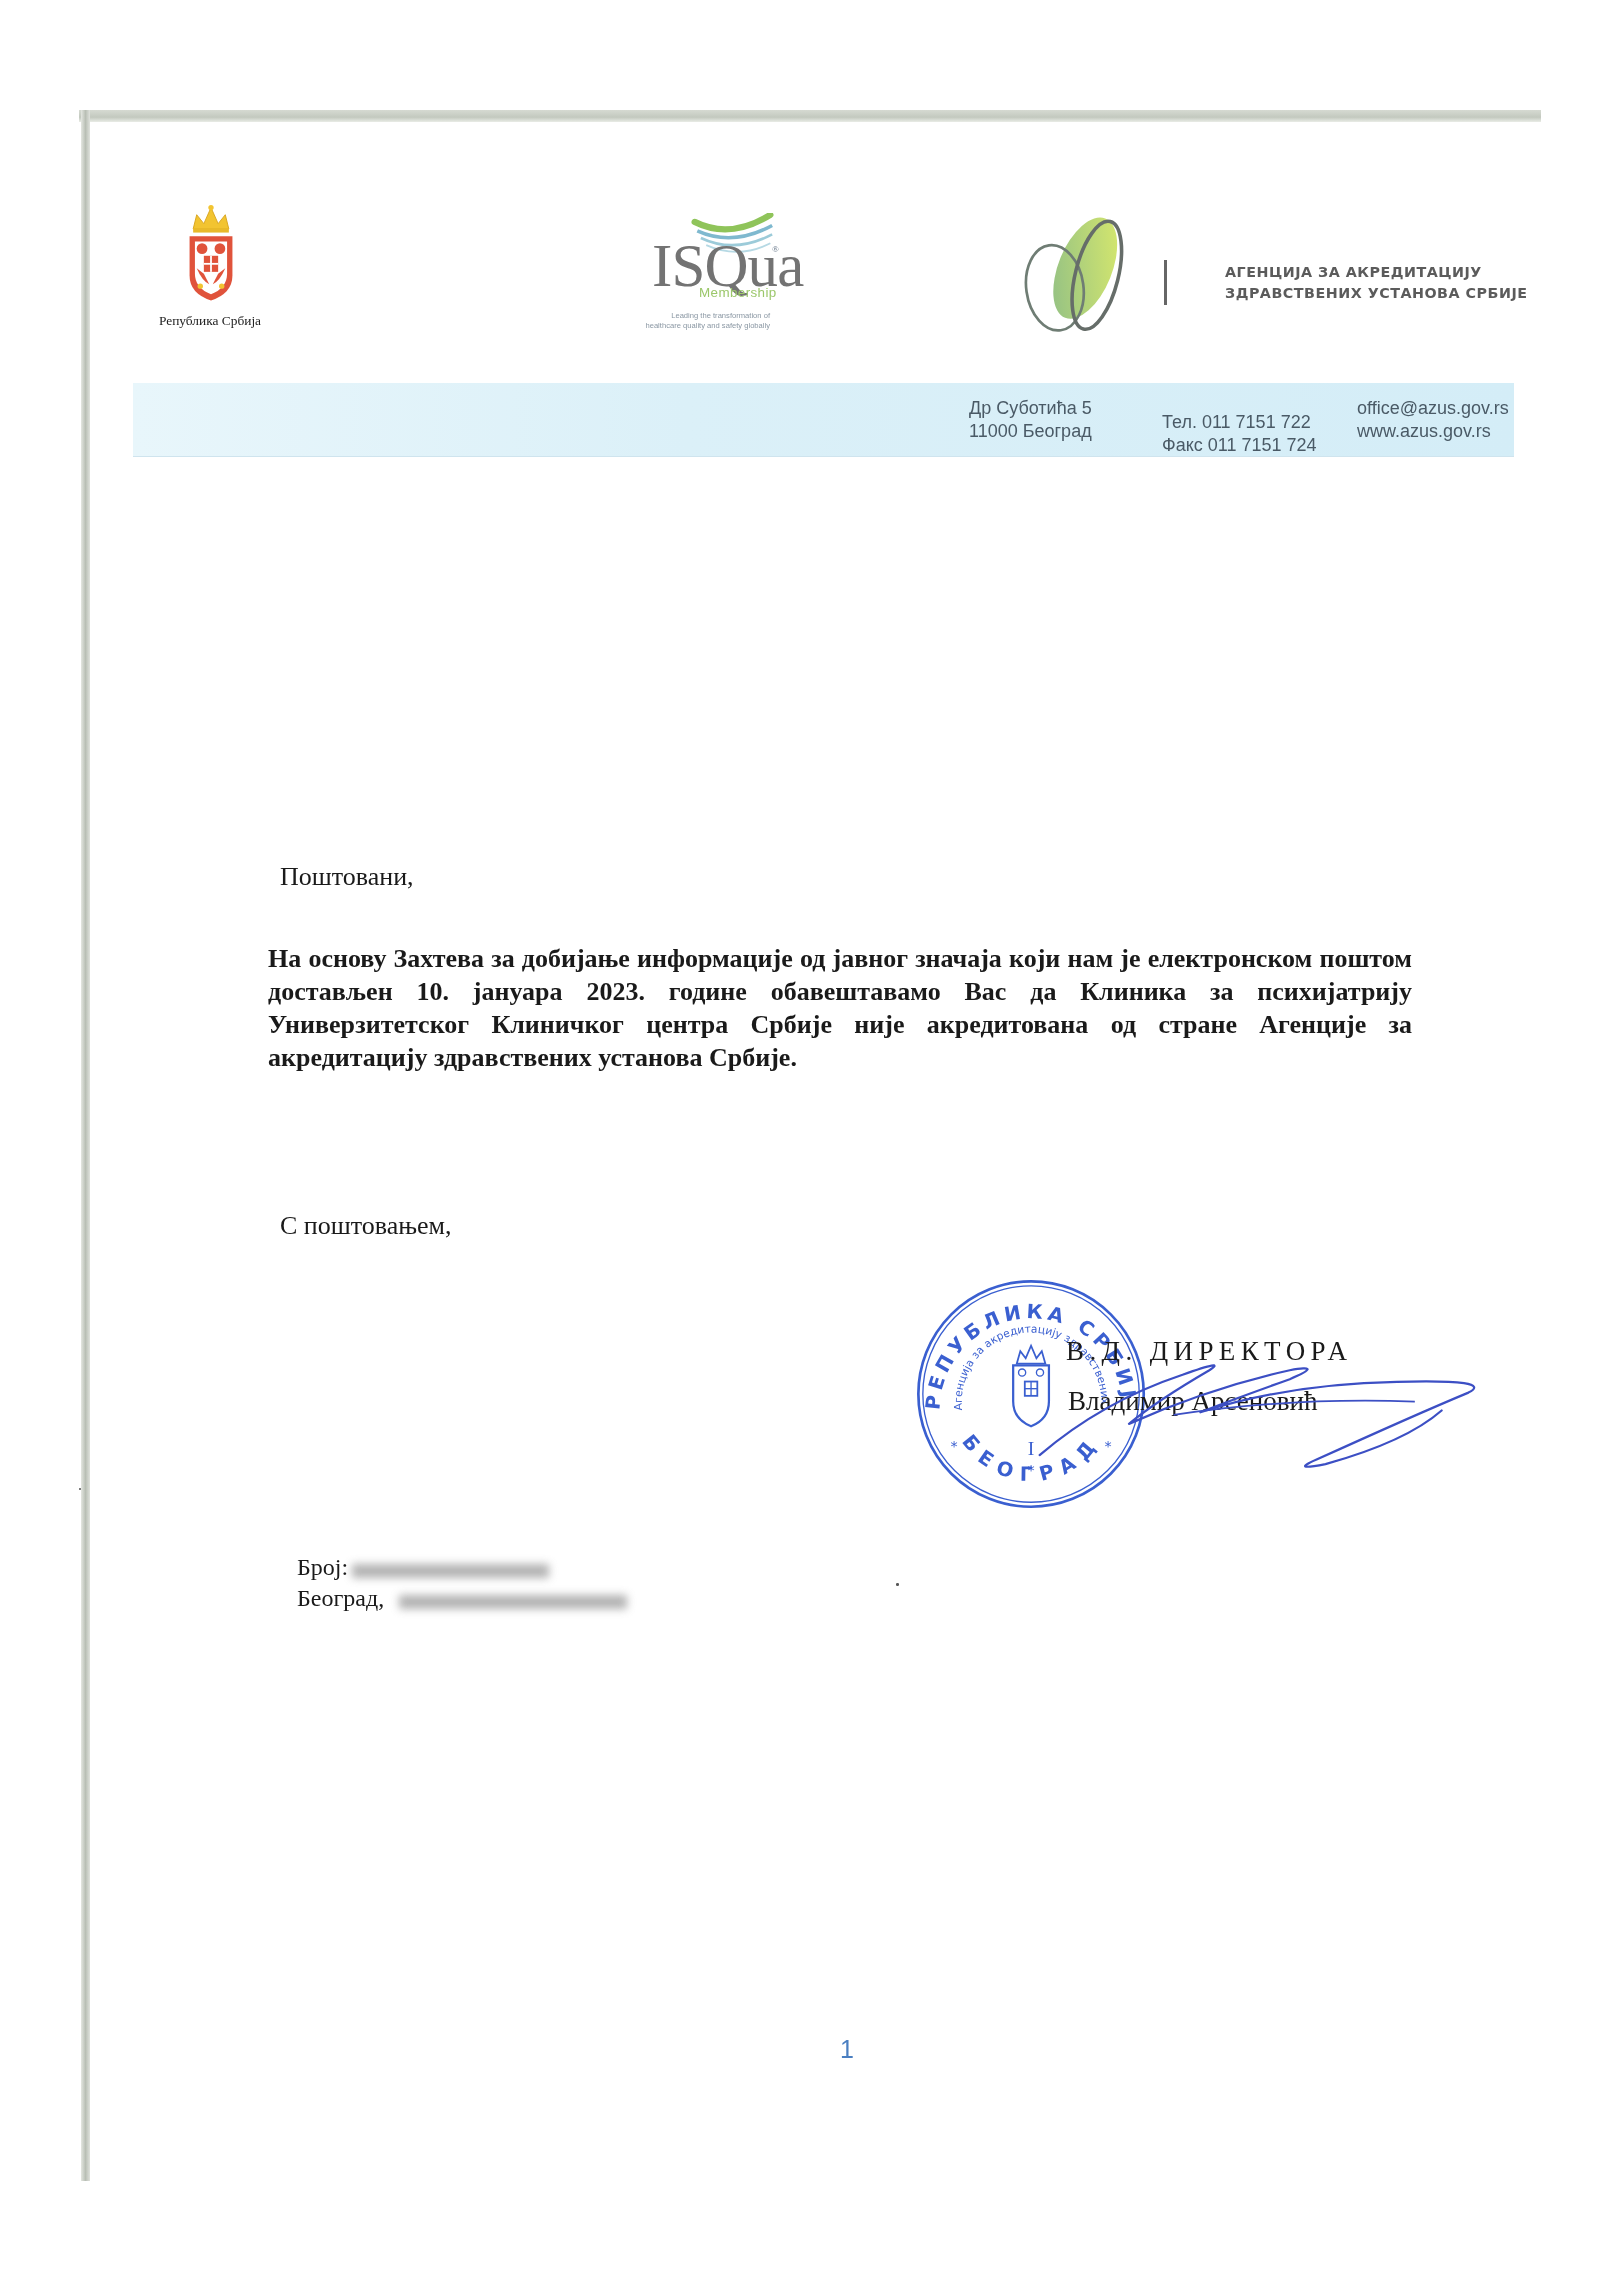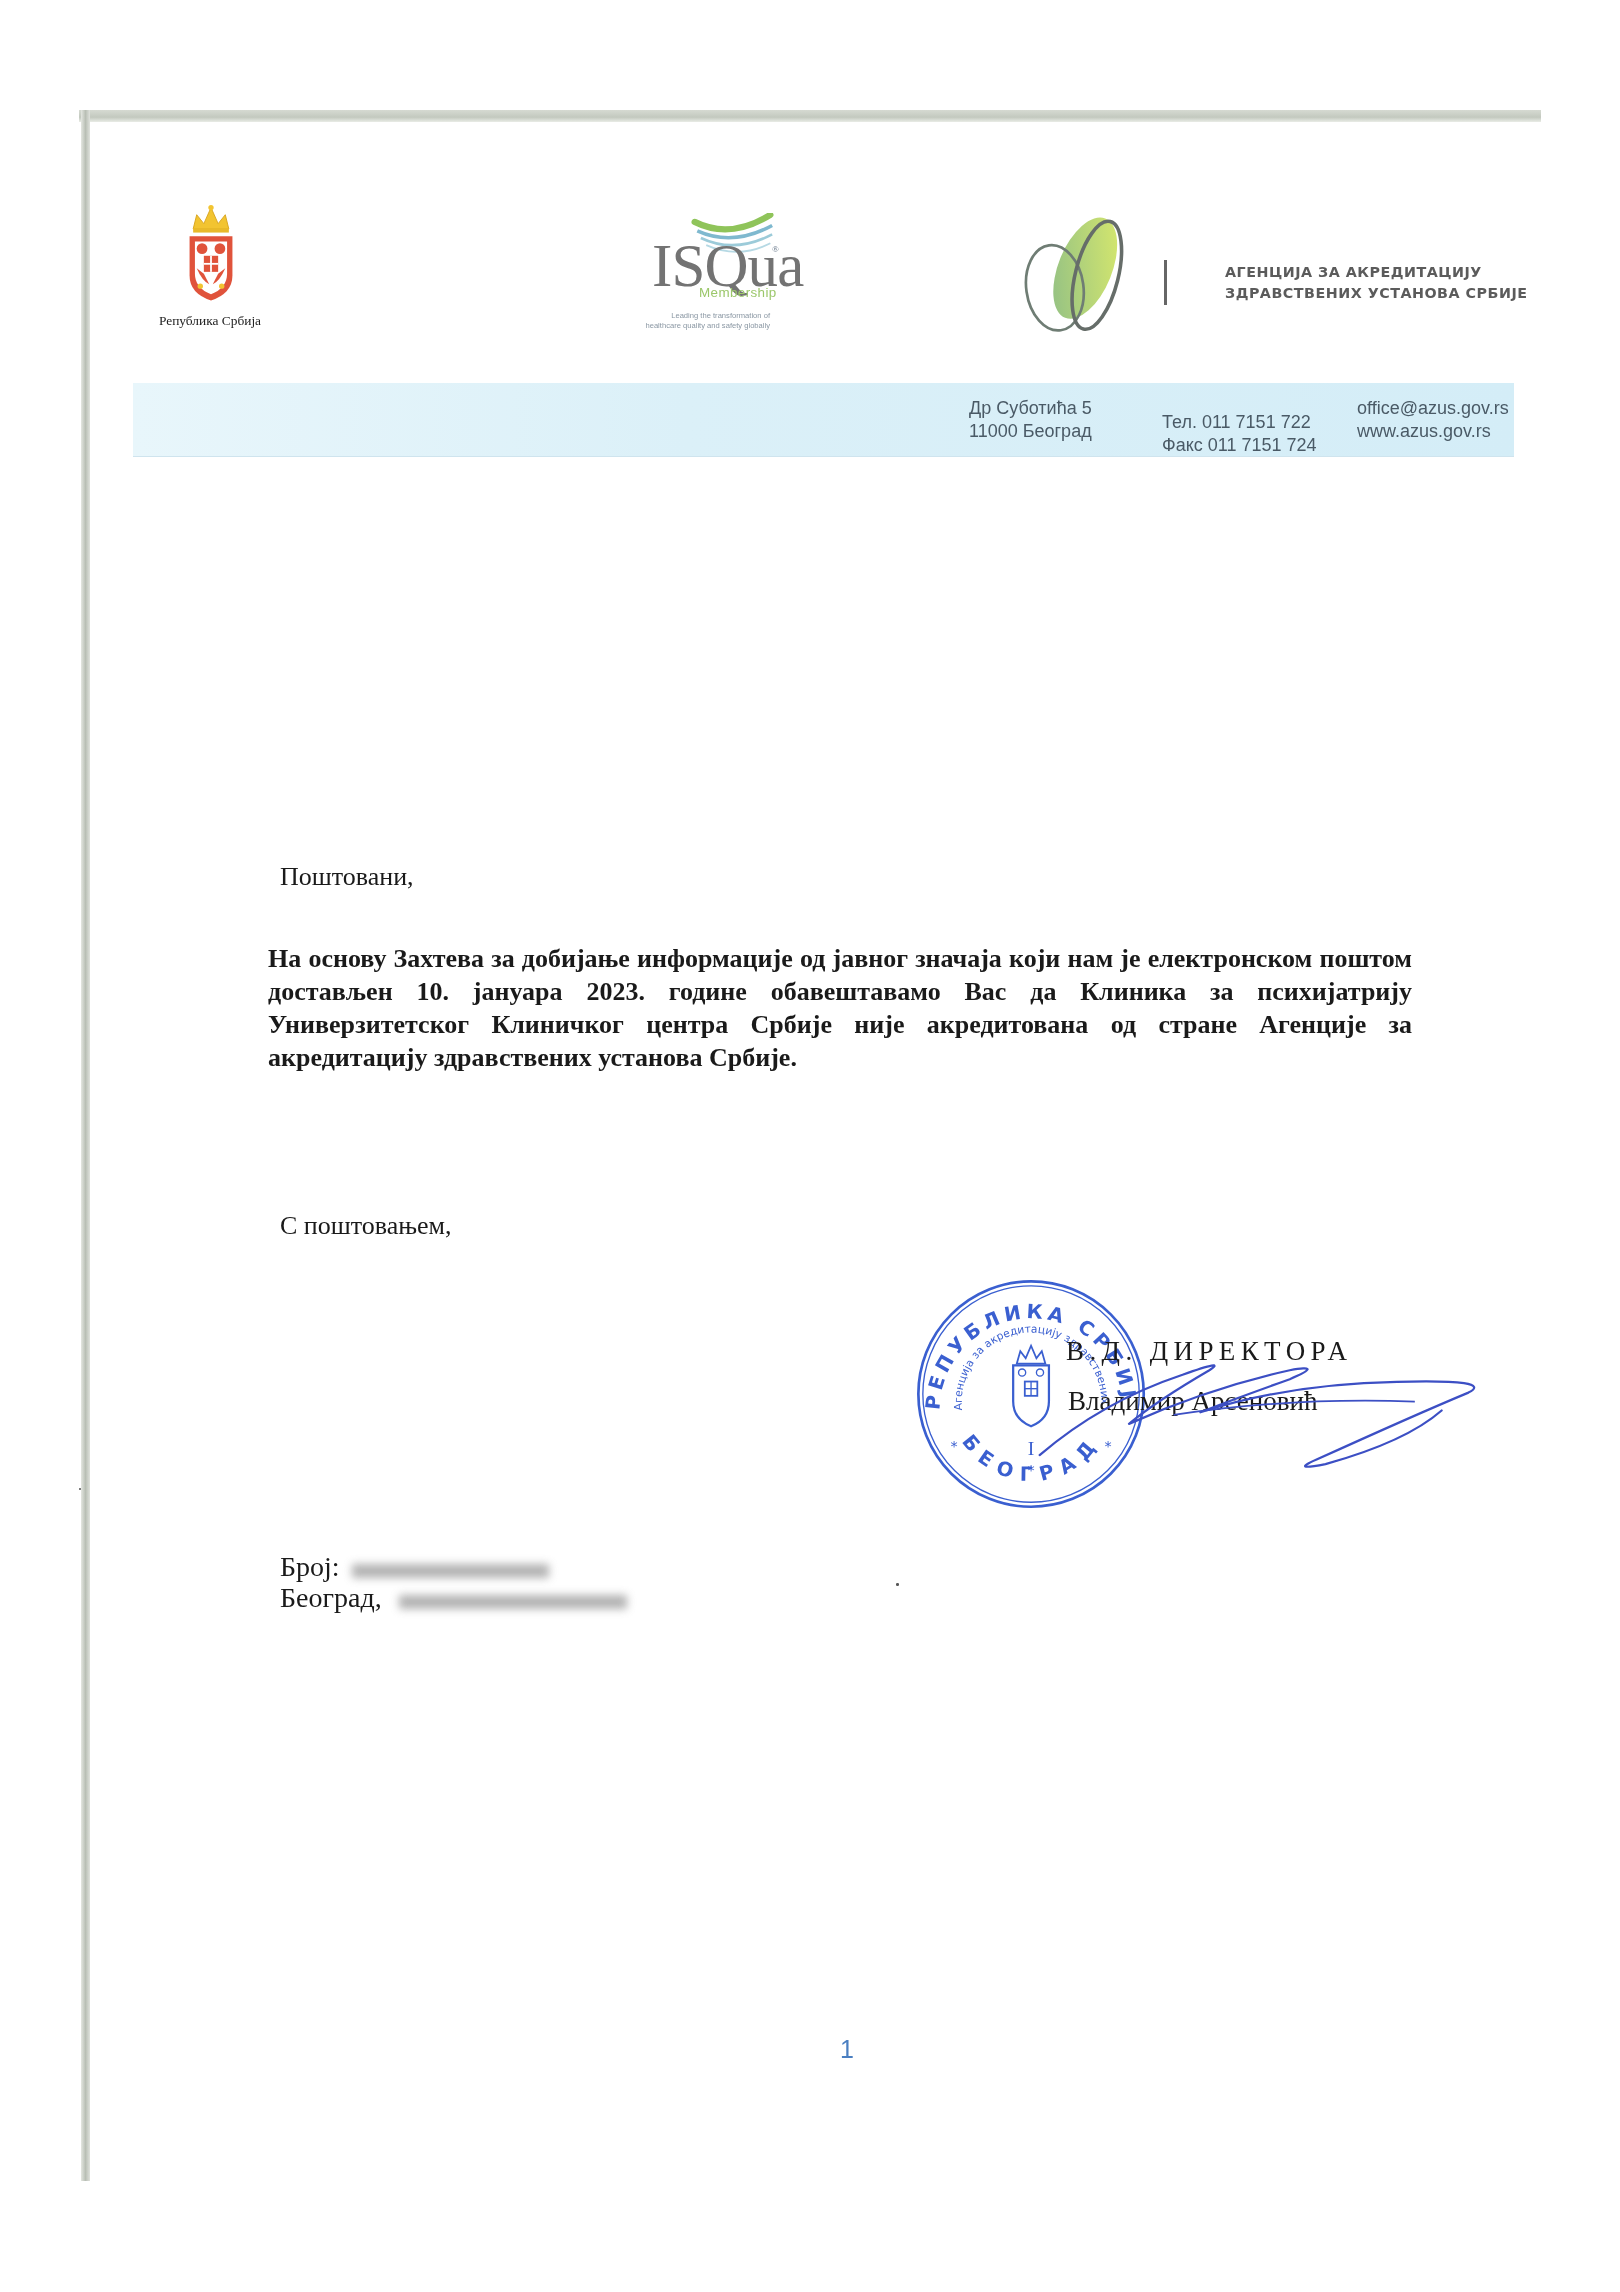--- a/index.html
+++ b/index.html
@@ -85,21 +85,21 @@
 
     
     .stamp { left: 913px; top: 1276px; width: 237px; height: 237px; }
     .sig-title {
       left: 1066px; top: 1315px; font-size: 27px; letter-spacing: 5.4px; color: #1a1a1a; margin-top: 21px;
     }
     .sig-name { left: 1068px; top: 1386px; font-size: 27px; color: #1a1a1a; }
     .signature { left: 1021px; top: 1339px; width: 475px; height: 134px; }
 
     
-    .ref-label { font-size: 28px; line-height: 30px; }
+    .ref-label { font-size: 24px; line-height: 30px; margin-left: 17px; }
     .ref-num-label { left: 280px; top: 1552px; }
     .ref-place-label { left: 280px; top: 1583px; }
     .blur {
       background: #9a9a9a; filter: blur(4.5px); opacity: 0.75; height: 14.3px;
     }
     .blur-num { left: 352px; top: 1564px; width: 197px; }
     .blur-date { left: 399px; top: 1595px; width: 228px; }
 
     .page-num {
       left: 840px; top: 2035px; font-size: 25px; color: #4a7fc1;

